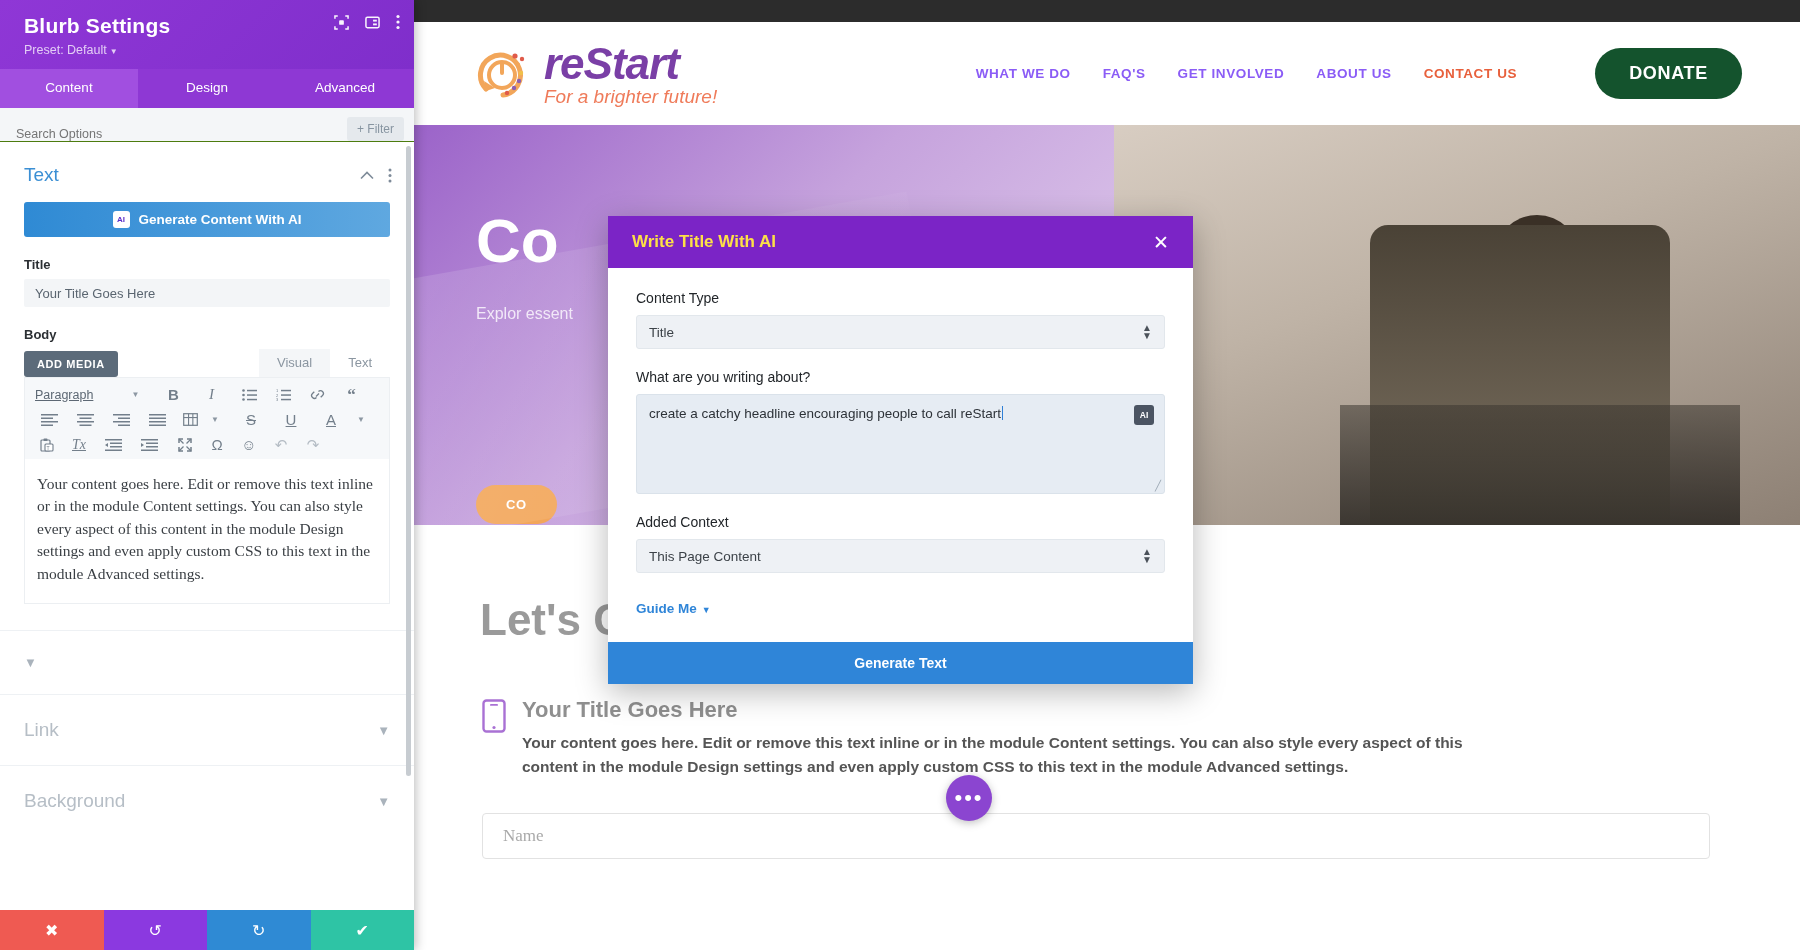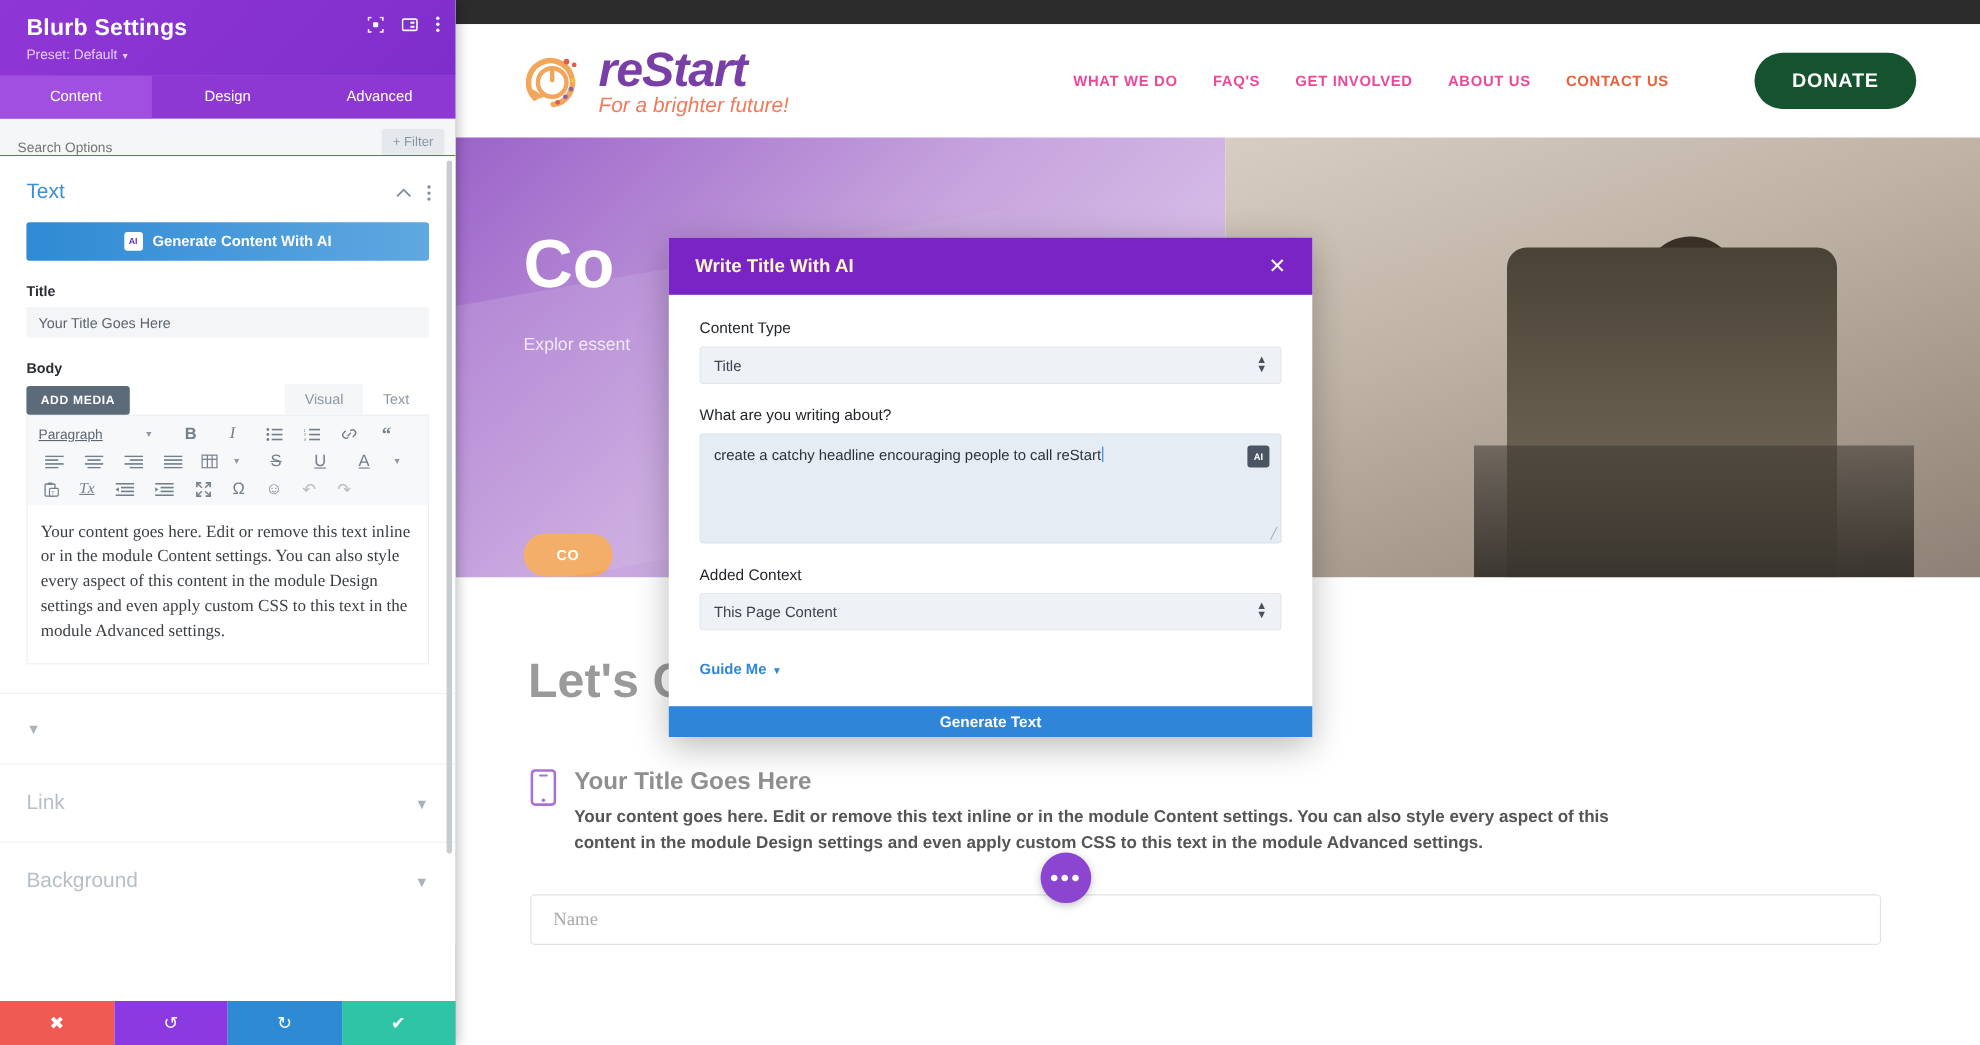--- a/index.html
+++ b/index.html
@@ -107,21 +107,21 @@
   }
   .topbar-dark { height:22px; background:#2c2c2c; }
   .site-header {
     height:103px; background:#fff; display:flex; align-items:center; padding:0 58px 0 58px;
   }
   .logo { display:flex; align-items:center; gap:10px; }
   .logo-text { display:flex; flex-direction:column; line-height:1; }
   .logo-main { font-size:44px; font-weight:700; color:#7a3fa6; letter-spacing:-1px; font-style:italic; }
   .logo-sub { font-size:19px; color:#ef7b5a; font-style:italic; margin-top:1px; }
   .site-nav { margin-left:auto; display:flex; align-items:center; gap:32px; }
-  .nav-link { font-size:13.5px; letter-spacing:.6px; color:#ec4899; font-weight:700; cursor:pointer; }
+  .nav-link { font-size:13.5px; letter-spacing:.6px; color:#8b5cf6; font-weight:700; cursor:pointer; }
   .nav-link.accent { color:#e8603c; }
   .donate-btn {
     margin-left:46px; background:#14532d; color:#fff; border-radius:26px; padding:15px 34px;
     font-size:18px; font-weight:700; letter-spacing:.7px; cursor:pointer;
   }
 
   .hero { position:relative; height:400px; display:flex; }
   .hero-left {
     flex:0 0 700px;
     background:linear-gradient(135deg,#9b63c9 0%,#c6a3dd 45%,#e6d5f0 100%);
@@ -172,21 +172,21 @@
   }
 
   
   #ai-modal {
     position:absolute; left:608px; top:216px; width:585px; z-index:60;
     background:#fff; box-shadow:0 8px 30px rgba(0,0,0,.28);
   }
   .modal-head {
     background:#7b24c6; height:52px; display:flex; align-items:center; padding:0 24px;
   }
-  .modal-title { color:#fef9c3; font-size:17px; font-weight:700; flex:1; }
+  .modal-title { color:#fde047; font-size:17px; font-weight:700; flex:1; }
   .modal-close { color:#fff; font-size:19px; cursor:pointer; line-height:1; }
   .modal-body { padding:22px 28px 26px; }
   .m-label { font-size:14px; color:#22262a; font-weight:400; margin-bottom:9px; }
   .m-select {
     background:#eef1f5; height:34px; border:1px solid #e2e7ec; border-radius:3px;
     display:flex; align-items:center; padding:0 12px; font-size:13.5px; color:#3c4248;
     position:relative; cursor:pointer;
   }
   .m-select .arrows { position:absolute; right:12px; font-size:10px; color:#4a5159; line-height:.85; text-align:center; }
   .m-gap { height:20px; }
@@ -198,21 +198,21 @@
      vertical-align:-2px; margin-left:1px; }
   .ta-ai-badge {
     position:absolute; right:10px; top:10px; width:20px; height:20px; border-radius:3px;
     background:#4b5462; color:#fff; font-size:8.5px; font-weight:700;
     display:flex; align-items:center; justify-content:center;
   }
   .ta-resize { position:absolute; right:3px; bottom:2px; color:#9aa6b2; font-size:10px; }
   .guide-me { margin-top:28px; color:#2f85d8; font-size:13.5px; font-weight:700; cursor:pointer; }
   .guide-me .c { font-size:9px; margin-left:5px; }
   .modal-footer {
-    background:#2f85d8; height:28px; display:flex; align-items:center; justify-content:center;
+    background:#2f85d8; height:42px; display:flex; align-items:center; justify-content:center;
     color:#fff; font-size:14px; font-weight:700; cursor:pointer;
   }
 </style>
 </head>
 <body>
 
 <div id="site">
   <div class="topbar-dark"></div>
 
   <div class="site-header">

